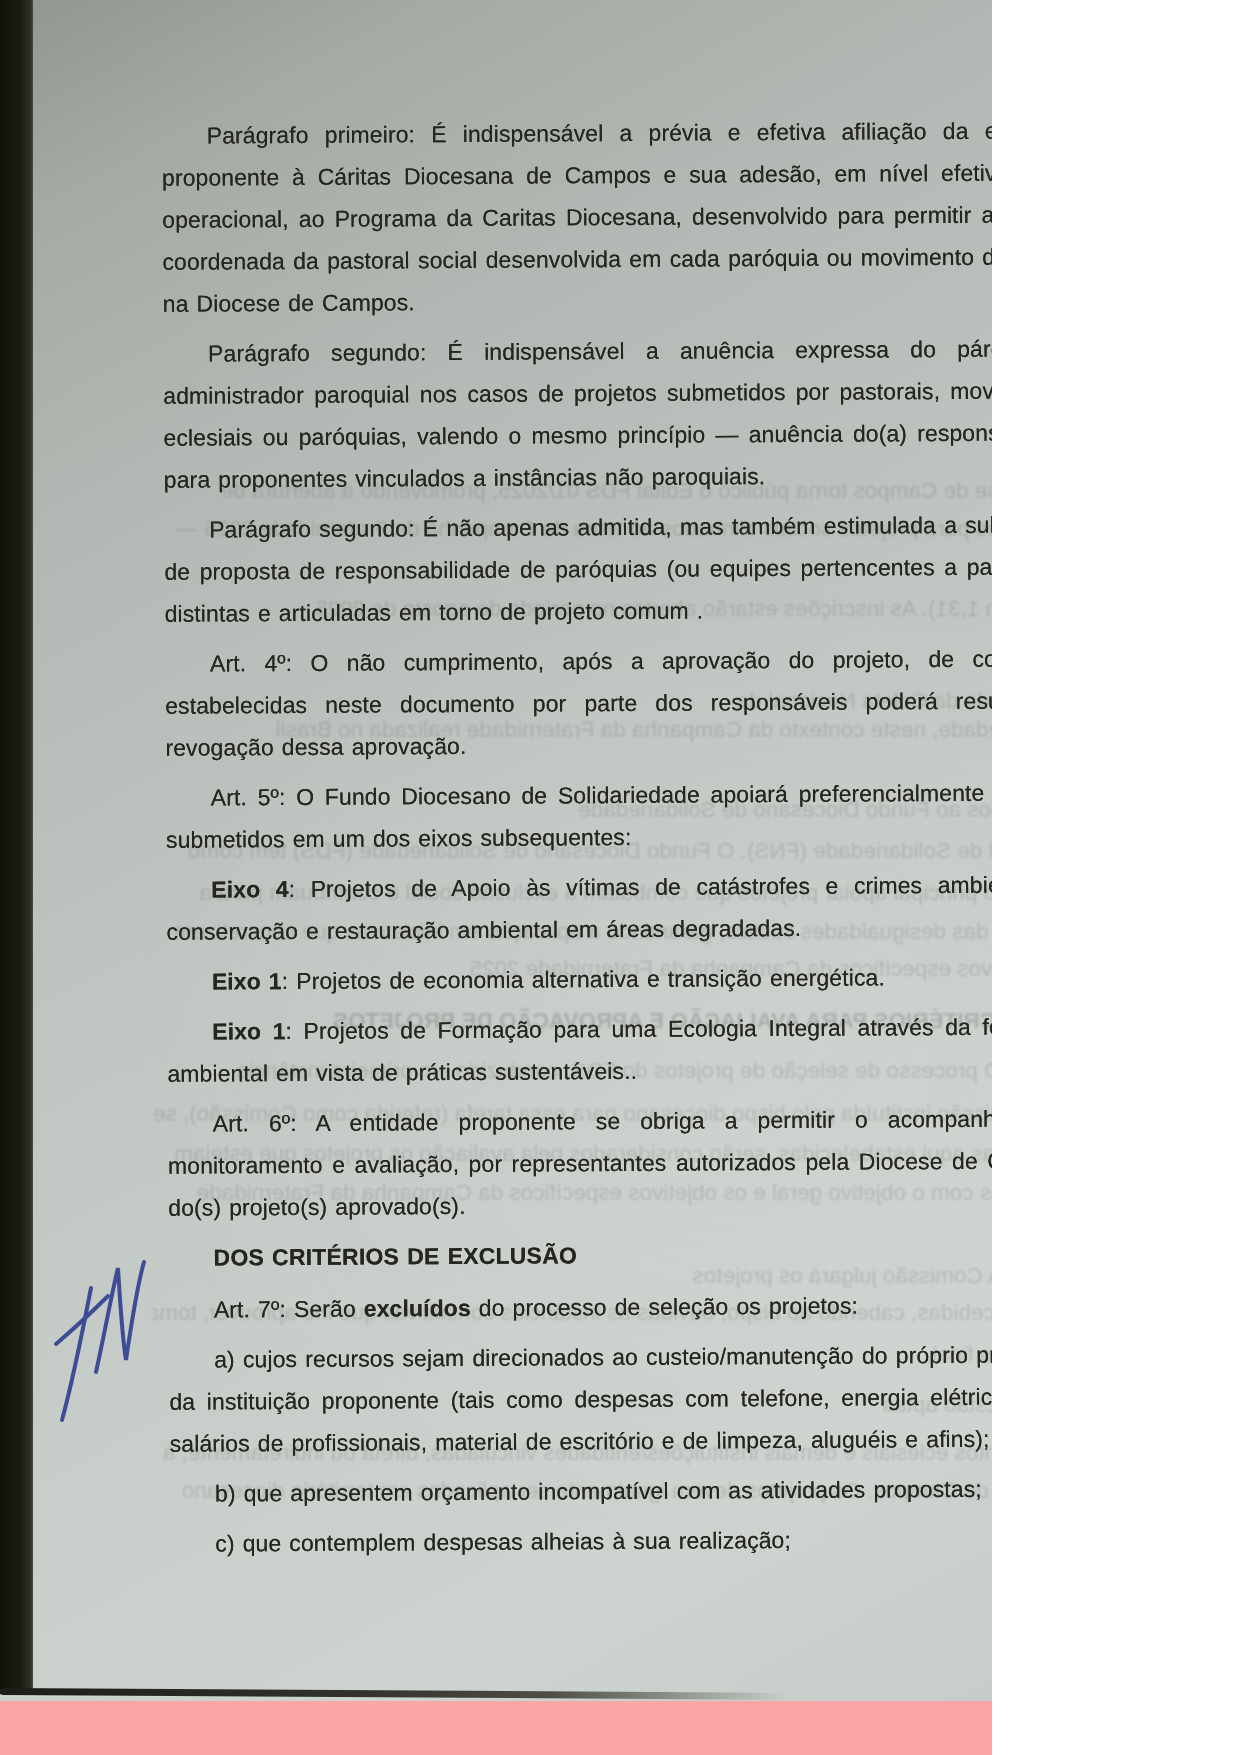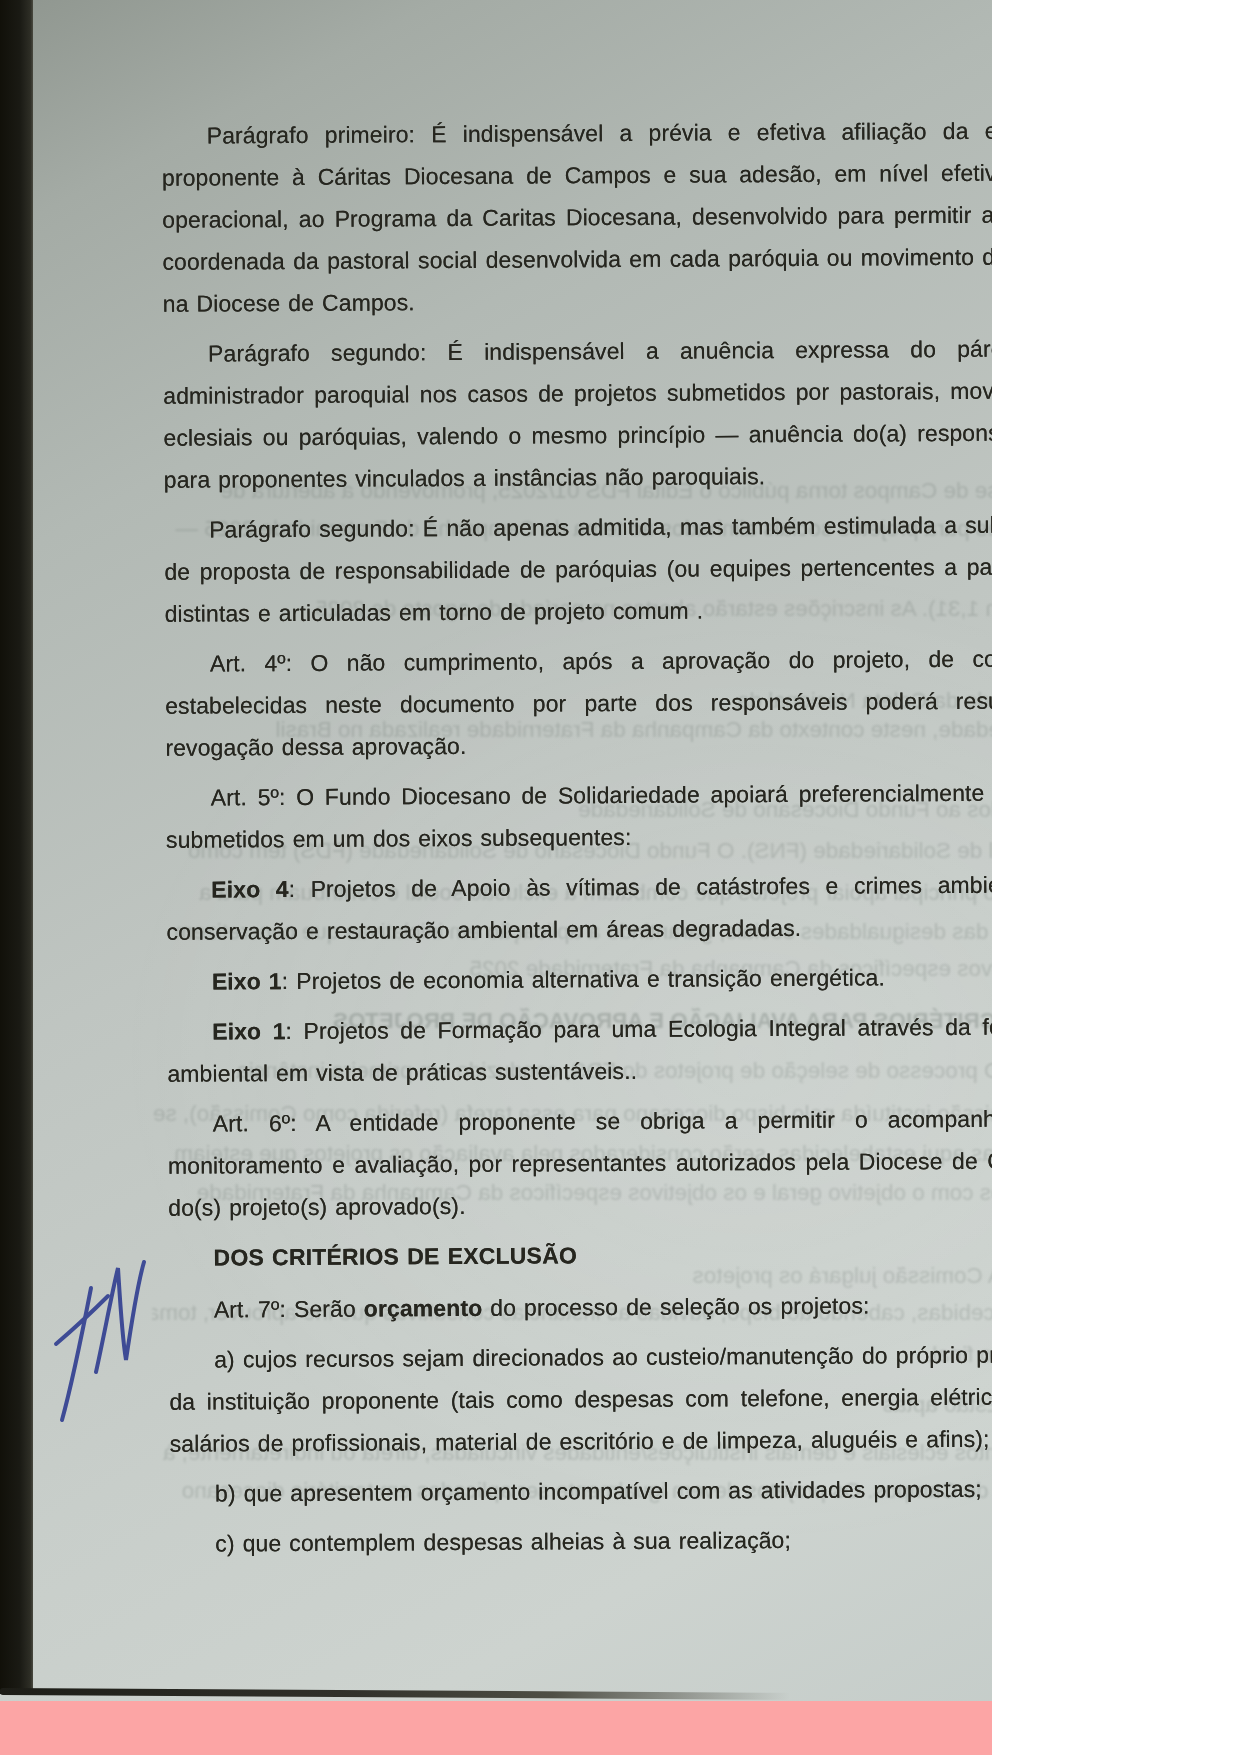--- a/index.html
+++ b/index.html
@@ -118,21 +118,21 @@
     <p><span>Parágrafo primeiro: É indispensável a prévia e efetiva afiliação da entidade proponente à Cáritas Diocesana de Campos e sua adesão, em nível efetivamente operacional, ao Programa da Caritas Diocesana, desenvolvido para permitir a gestão coordenada da pastoral social desenvolvida em cada paróquia ou movimento da Igreja na Diocese de Campos.</span><b></b><span></span></p>
     <p><span>Parágrafo segundo: É indispensável a anuência expressa do pároco ou administrador paroquial nos casos de projetos submetidos por pastorais, movimentos eclesiais ou paróquias, valendo o mesmo princípio — anuência do(a) responsável — para proponentes vinculados a instâncias não paroquiais.</span><b></b><span></span></p>
     <p><span>Parágrafo segundo: É não apenas admitida, mas também estimulada a submissão de proposta de responsabilidade de paróquias (ou equipes pertencentes a paróquias) distintas e articuladas em torno de projeto comum .</span><b></b><span></span></p>
     <p><span>Art. 4º: O não cumprimento, após a aprovação do projeto, de condições estabelecidas neste documento por parte dos responsáveis poderá resultar na revogação dessa aprovação.</span><b></b><span></span></p>
     <p><span>Art. 5º: O Fundo Diocesano de Solidariedade apoiará preferencialmente projetos submetidos em um dos eixos subsequentes:</span><b></b><span></span></p>
     <p><span></span><b>Eixo 4</b><span>: Projetos de Apoio às vítimas de catástrofes e crimes ambientais e conservação e restauração ambiental em áreas degradadas.</span></p>
     <p><span></span><b>Eixo 1</b><span>: Projetos de economia alternativa e transição energética.</span></p>
     <p><span></span><b>Eixo 1</b><span>: Projetos de Formação para uma Ecologia Integral através da formação ambiental em vista de práticas sustentáveis..</span></p>
     <p><span>Art. 6º: A entidade proponente se obriga a permitir o acompanhamento, monitoramento e avaliação, por representantes autorizados pela Diocese de Campos, do(s) projeto(s) aprovado(s).</span><b></b><span></span></p>
     <div class="section-heading">DOS CRITÉRIOS DE EXCLUSÃO</div>
-    <p><span>Art. 7º: Serão </span><b>orçamento</b><span> do processo de seleção os projetos:</span></p>
+    <p><span>Art. 7º: Serão </span><b>excluídos</b><span> do processo de seleção os projetos:</span></p>
     <p><span>a) cujos recursos sejam direcionados ao custeio/manutenção do próprio projeto ou da instituição proponente (tais como despesas com telefone, energia elétrica, água, salários de profissionais, material de escritório e de limpeza, aluguéis e afins);</span><b></b><span></span></p>
     <p><span>b) que apresentem orçamento incompatível com as atividades propostas;</span><b></b><span></span></p>
     <p><span>c) que contemplem despesas alheias à sua realização;</span><b></b><span></span></p>
   </div>
 
   <svg class="pen-mark" width="108" height="178" viewBox="0 0 108 178">
     <g stroke="#2c3a8f" stroke-width="4" fill="none" stroke-linecap="round" opacity="0.88">
       <path d="M10 94 C 24 82, 46 62, 62 46"></path>
       <path d="M45 38 C 38 74, 27 130, 16 170"></path>
       <path d="M50 122 C 58 86, 66 42, 72 18 C 74 50, 76 86, 80 110 C 85 76, 91 36, 98 12"></path>

